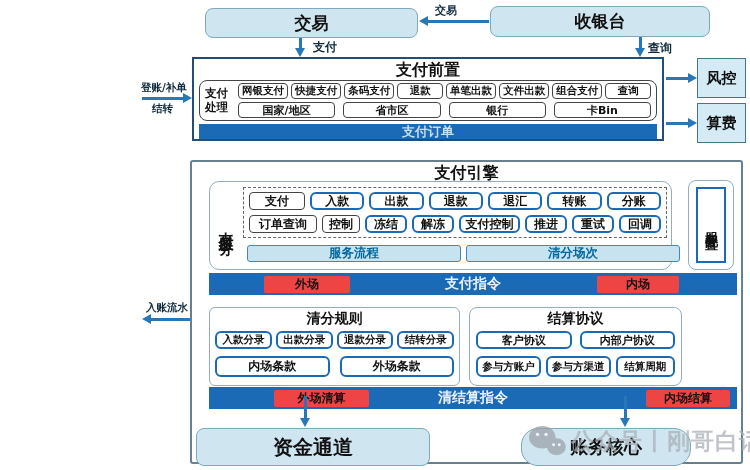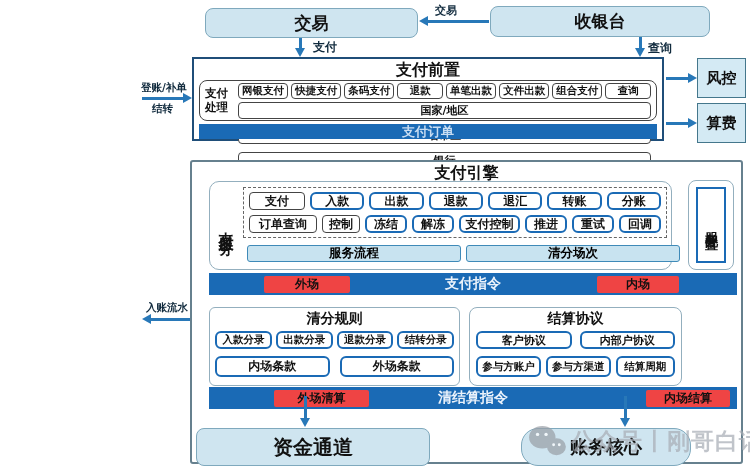--- a/index.html
+++ b/index.html
@@ -20,21 +20,21 @@
   .tri-left{border-top:5px solid transparent;border-bottom:5px solid transparent;border-right:9px solid var(--arrow);}
   .tri-down{border-left:5px solid transparent;border-right:5px solid transparent;border-top:9px solid var(--arrow);}
   .alabel{position:absolute;font-size:11px;font-weight:700;color:#102a3d;white-space:nowrap;}
   .panel{border:1.5px solid #93afbe;border-radius:8px;background:#fff;}
   .dashed{border:1.4px dashed #666;background:#fff;}
   .wbox{background:#fff;border:1.2px solid #444;border-radius:4px;font-weight:600;}
   .bbox{background:#fff;border:2px solid var(--blue);border-radius:6px;font-weight:600;}
   .bluebar{background:var(--blue);position:absolute;}
   .bartxt{width:100%;text-align:center;font-weight:700;font-size:13px;color:#eaf2fb;}
   .inbar{position:absolute;background:#ef4444;border-radius:2px;font-weight:700;font-size:12px;}
-  .sbar{background:#c8e3f0;border:1.6px solid #3f8ab8;border-radius:3px;font-weight:700;font-size:12.5px;color:#000000;}
+  .sbar{background:#c8e3f0;border:1.6px solid #3f8ab8;border-radius:3px;font-weight:700;font-size:12.5px;color:#0369a1;}
   .vtext{writing-mode:vertical-rl;text-orientation:upright;font-weight:700;letter-spacing:3px;}
   .title{font-weight:700;}
   .row{display:flex;position:absolute;}
 </style>
 </head>
 <body>
 
 <div id="stage">
 
   <div class="abs ctr lbox" style="left:205px;top:8px;width:213px;height:30px;font-size:17px;">
@@ -90,29 +90,32 @@
           <div class="ctr wbox" style="flex:1.1;font-size:10.5px;">
               <span>文件出款</span>
             </div>
           <div class="ctr wbox" style="flex:1.1;font-size:10.5px;">
               <span>组合支付</span>
             </div>
           <div class="ctr wbox" style="flex:1;font-size:10.5px;">
               <span>查询</span>
             </div>
         </div>
-        <div style="display:flex;gap:8px;height:16px;margin-top:3px;flex-direction:column;">
+        <div style="display:flex;gap:8px;height:16px;margin-top:3px;">
           <div class="ctr wbox" style="flex:1;font-size:11px;">
               <span>国家/地区</span>
             </div>
           <div class="ctr wbox" style="flex:1;font-size:11px;">
               <span>省市区</span>
             </div>
           <div class="ctr wbox" style="flex:1;font-size:11px;">
               <span>银行</span>
+            </div>
+          <div class="ctr wbox" style="flex:1;font-size:11px;">
+              <span>卡Bin</span>
             </div>
         </div>
       </div>
     </div>
     <div class="bluebar ctr" style="left:5px;top:65px;width:458px;height:15px;">
       <span class="bartxt" style="color:#c8ddf2;">支付订单</span>
     </div>
   </div>
 
   <div class="abs ctr" style="left:697px;top:58px;width:49px;height:40px;background:#d4eaf4;border:1.6px solid #44778c;font-size:15px;font-weight:700;">

